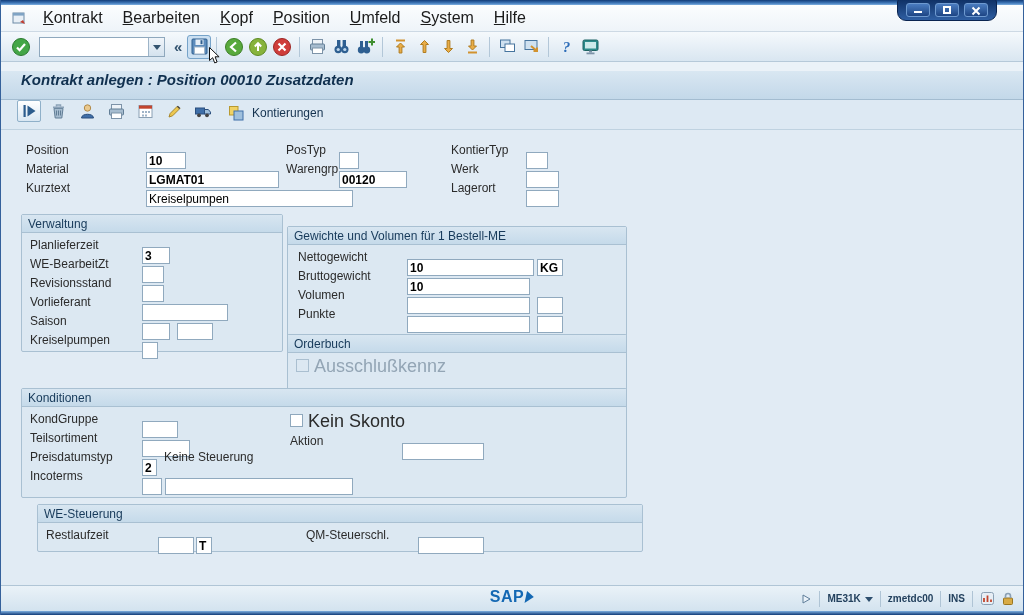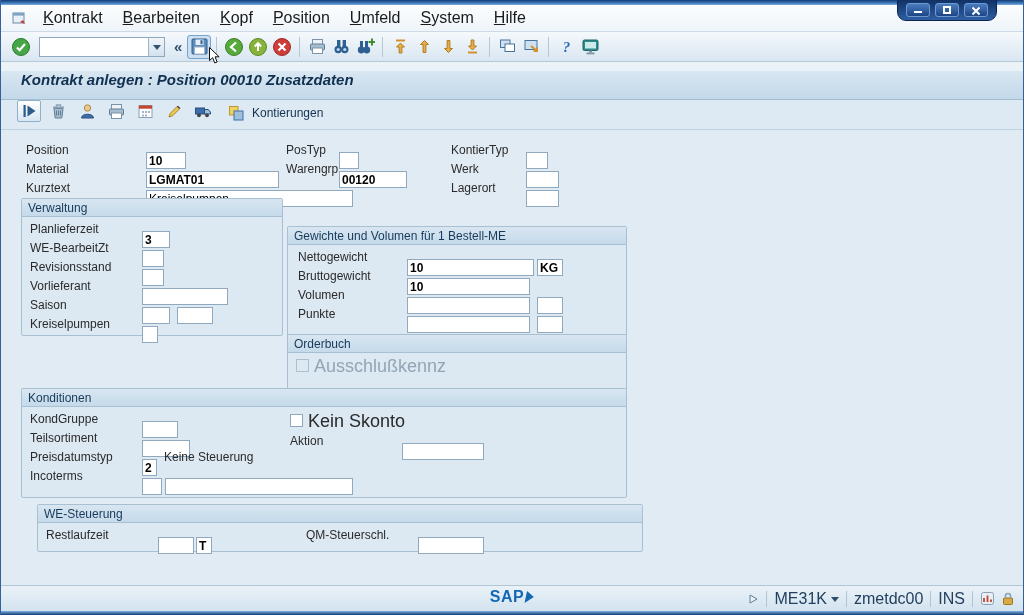--- a/index.html
+++ b/index.html
@@ -72,21 +72,21 @@
   .cb { position:absolute; width:13px; height:13px; border:1px solid #8fa8bd; background:#fff; }
   .cb.dis { background:#dce8f2; border-color:#aabfd0; }
   .cblbl { position:absolute; font-size:18px; line-height:15px; color:#2b2b2b; white-space:nowrap; }
   .cblbl.dis { color:#93a5b5; }
 
   
   .statusbar { position:absolute; left:0; right:0; bottom:4px; height:26px;
     background:linear-gradient(#eaf2f8,#d3e3ef); border-top:1px solid #b0c5d6;
     display:flex; align-items:center; }
   .sb-right { margin-left:auto; display:flex; align-items:center; padding-right:8px;
-    font-size:16px; color:#23415e; }
+    font-size:10px; color:#23415e;font-weight:bold; }
   .sb-sep { width:1px; height:16px; background:#afc4d5; margin:0 7px; }
   .sb-item { display:flex; align-items:center; gap:4px; }
   .dd-tri { width:0; height:0; border:4px solid transparent; border-top:5px solid #2d4f6e; margin-top:5px; }
   .sap-logo { position:absolute; left:50%; transform:translateX(-50%); top:2px;
     display:flex; align-items:center; }
   .sap-word { font-weight:bold; font-size:16px; color:#1468b3; letter-spacing:.5px; }
   .sap-tri { width:0; height:0; border-left:8px solid #1468b3; border-top:6px solid transparent;
     border-bottom:6px solid transparent; margin-left:2px; transform:skewX(-12deg); }
 </style>
 </head>
@@ -332,21 +332,21 @@
     <span class="lbl" style="left:285px;top:27px">Warengrp</span>
     <input class="fld" style="left: 338px; top: 27px; width: 68px;" value="00120">
     <span class="lbl" style="left:450px;top:27px">Werk</span>
     <input class="fld" style="left: 525px; top: 27px; width: 33px;" value="">
 
     <span class="lbl" style="left:25px;top:46px">Kurztext</span>
     <input class="fld nb" style="left: 145px; top: 46px; width: 207px;" value="Kreiselpumpen">
     <span class="lbl" style="left:450px;top:46px">Lagerort</span>
     <input class="fld" style="left: 525px; top: 46px; width: 33px;" value="">
 
-    <div class="gbox" style="left:20px;top:64px;width:262px;height:138px">
+    <div class="gbox" style="left:20px;top:80px;width:262px;height:138px">
       <div class="ghead">Verwaltung</div>
       <span class="lbl" style="left:8px;top:22px">Planlieferzeit</span>
       <input class="fld" style="left: 120px; top: 22px; width: 28px;" value="3">
       <span class="lbl" style="left:8px;top:41px">WE-BearbeitZt</span>
       <input class="fld" style="left: 120px; top: 41px; width: 22px;" value="">
       <span class="lbl" style="left:8px;top:60px">Revisionsstand</span>
       <input class="fld" style="left: 120px; top: 60px; width: 22px;" value="">
       <span class="lbl" style="left:8px;top:79px">Vorlieferant</span>
       <input class="fld" style="left: 120px; top: 79px; width: 86px;" value="">
       <span class="lbl" style="left:8px;top:98px">Saison</span>

